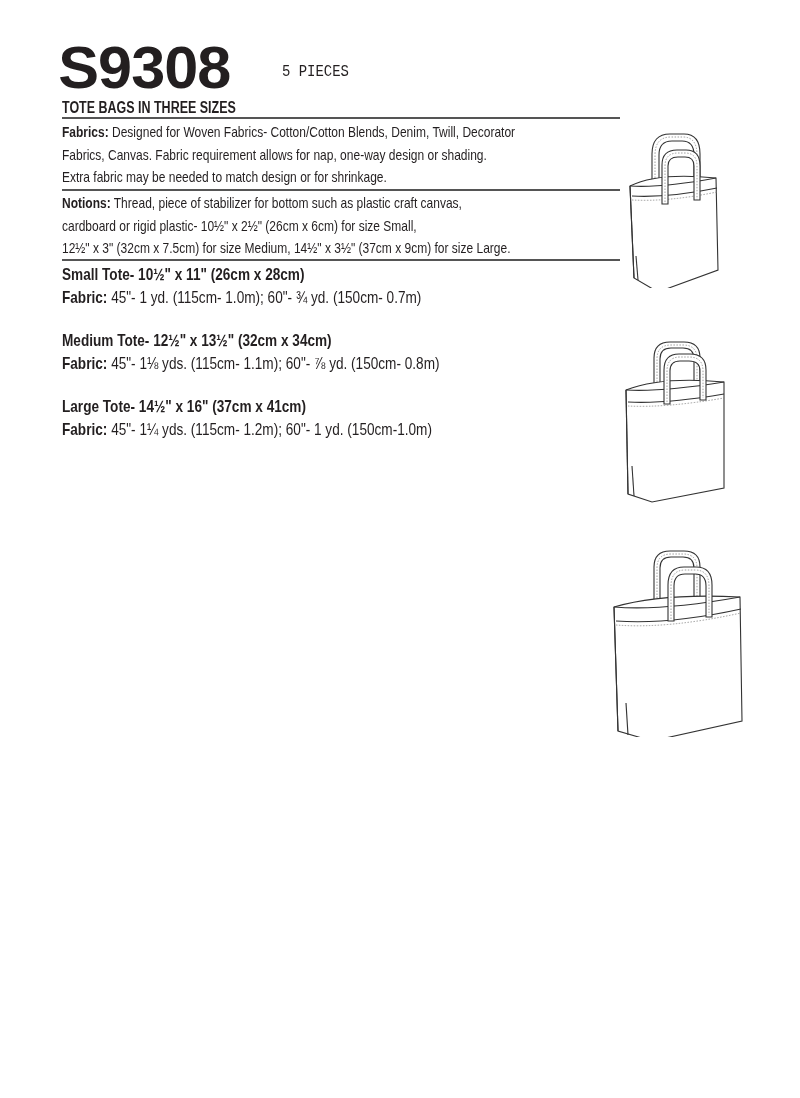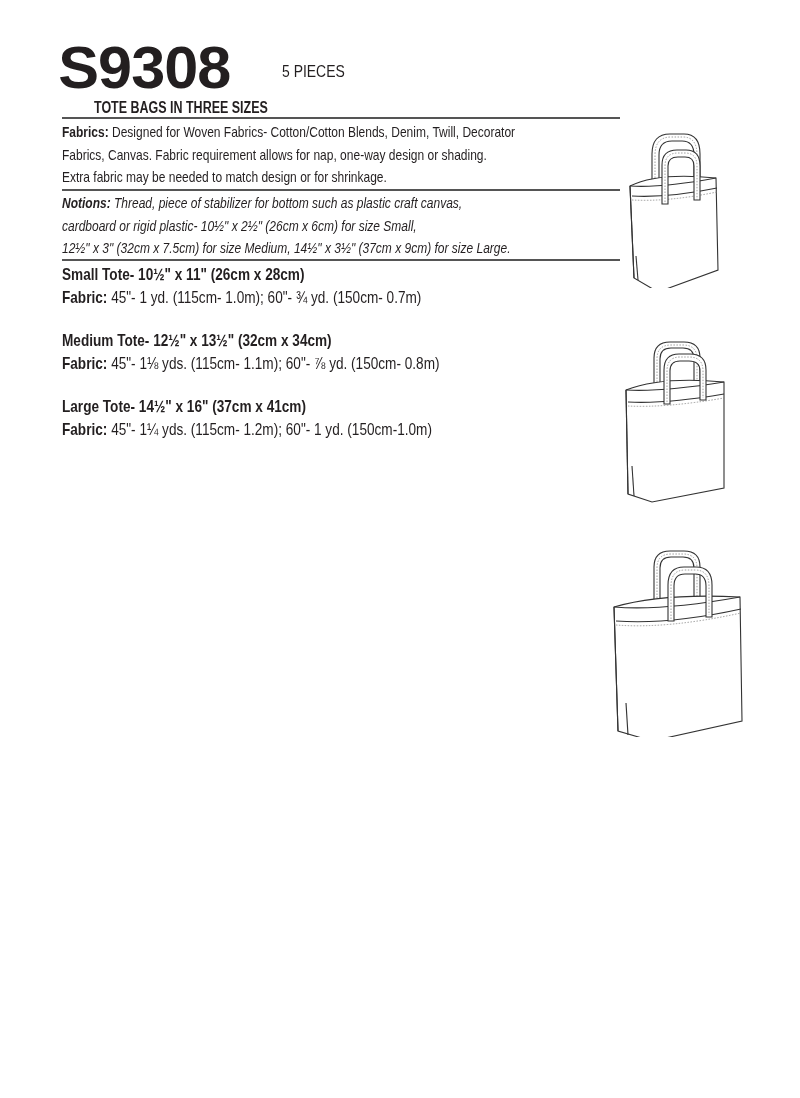--- a/index.html
+++ b/index.html
@@ -1,22 +1,22 @@
 <!DOCTYPE html>
 <html><head>
 <meta charset="utf-8">
 <style>
   html, body { margin:0; padding:0; background:#ffffff; }
   body { width:800px; height:1098px; position:relative; overflow:hidden; color:#231f20; font-family:"Liberation Sans", sans-serif; }
   .abs { position:absolute; }
   .cond { transform-origin:0 0; white-space:nowrap; display:inline-block; }
   #pattern-number { left:60px; top:38px; font-size:60px; font-weight:bold; letter-spacing:-1px; line-height:60px; transform:scaleX(1.02); }
-  #pieces { left:282px; top:62px; font-size:17px; line-height:20px; }
+  #pieces { left:282px; top:62px; font-size:17px; line-height:20px;font-family:Liberation Mono, monospace; }
   #pieces span { transform:scaleX(0.82); }
-  #subtitle { left:62px; top:99px; font-size:16px; font-weight:bold; line-height:18px;margin-left:32px; }
+  #subtitle { left:62px; top:99px; font-size:16px; font-weight:bold; line-height:18px; }
   #subtitle span { transform:scaleX(0.78); }
   .rule { position:absolute; left:62px; width:558px; height:1.5px; background:#555; }
   .para { position:absolute; left:62px; font-size:15px; line-height:22.5px; }
   .para .line { display:block; transform:scaleX(0.80); transform-origin:0 0; white-space:nowrap; height:22.5px; }
   .para b { font-weight:bold; }
   .size-block { position:absolute; left:62px; font-size:17px; line-height:23px; }
   .size-block .line { display:block; transform:scaleX(0.80); transform-origin:0 0; white-space:nowrap; height:23px; }
   .size-title { font-weight:bold; }
   .illus { position:absolute; }
   svg .o { fill:none; stroke:#333; stroke-width:1.1; }
@@ -33,21 +33,21 @@
 <div class="rule" style="top:117px;"></div>
 
 <div class="para" style="top:121px;">
   <span class="line"><b>Fabrics:</b><span> Designed for Woven Fabrics- Cotton/Cotton Blends, Denim, Twill, Decorator</span></span>
   <span class="line">Fabrics, Canvas. Fabric requirement allows for nap, one-way design or shading.</span>
   <span class="line">Extra fabric may be needed to match design or for shrinkage.</span>
 </div>
 
 <div class="rule" style="top:189px;"></div>
 
-<div class="para" style="top:192px;font-style:italic;">
+<div class="para" style="top:192px;">
   <span class="line"><b>Notions:</b><span> Thread, piece of stabilizer for bottom such as plastic craft canvas,</span></span>
   <span class="line">cardboard or rigid plastic- 10½" x 2½" (26cm x 6cm) for size Small,</span>
   <span class="line">12½" x 3" (32cm x 7.5cm) for size Medium, 14½" x 3½" (37cm x 9cm) for size Large.</span>
 </div>
 
 <div class="rule" style="top:259px;"></div>
 
 <div class="size-block" style="top:263px;">
   <span class="line size-title">Small Tote- 10½" x 11" (26cm x 28cm)</span>
   <span class="line"><b>Fabric:</b><span> 45"- 1 yd. (115cm- 1.0m); 60"- ¾ yd. (150cm- 0.7m)</span></span>

